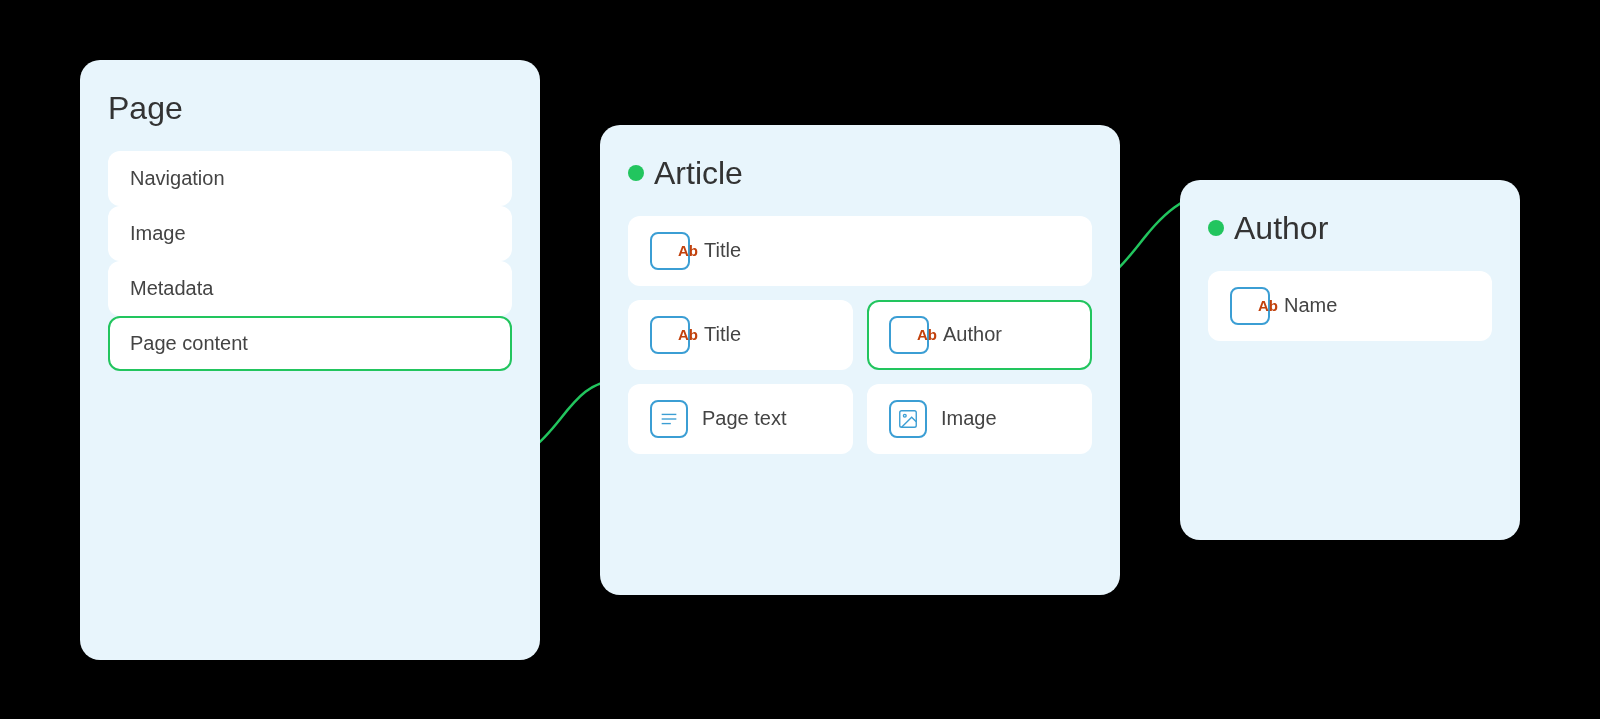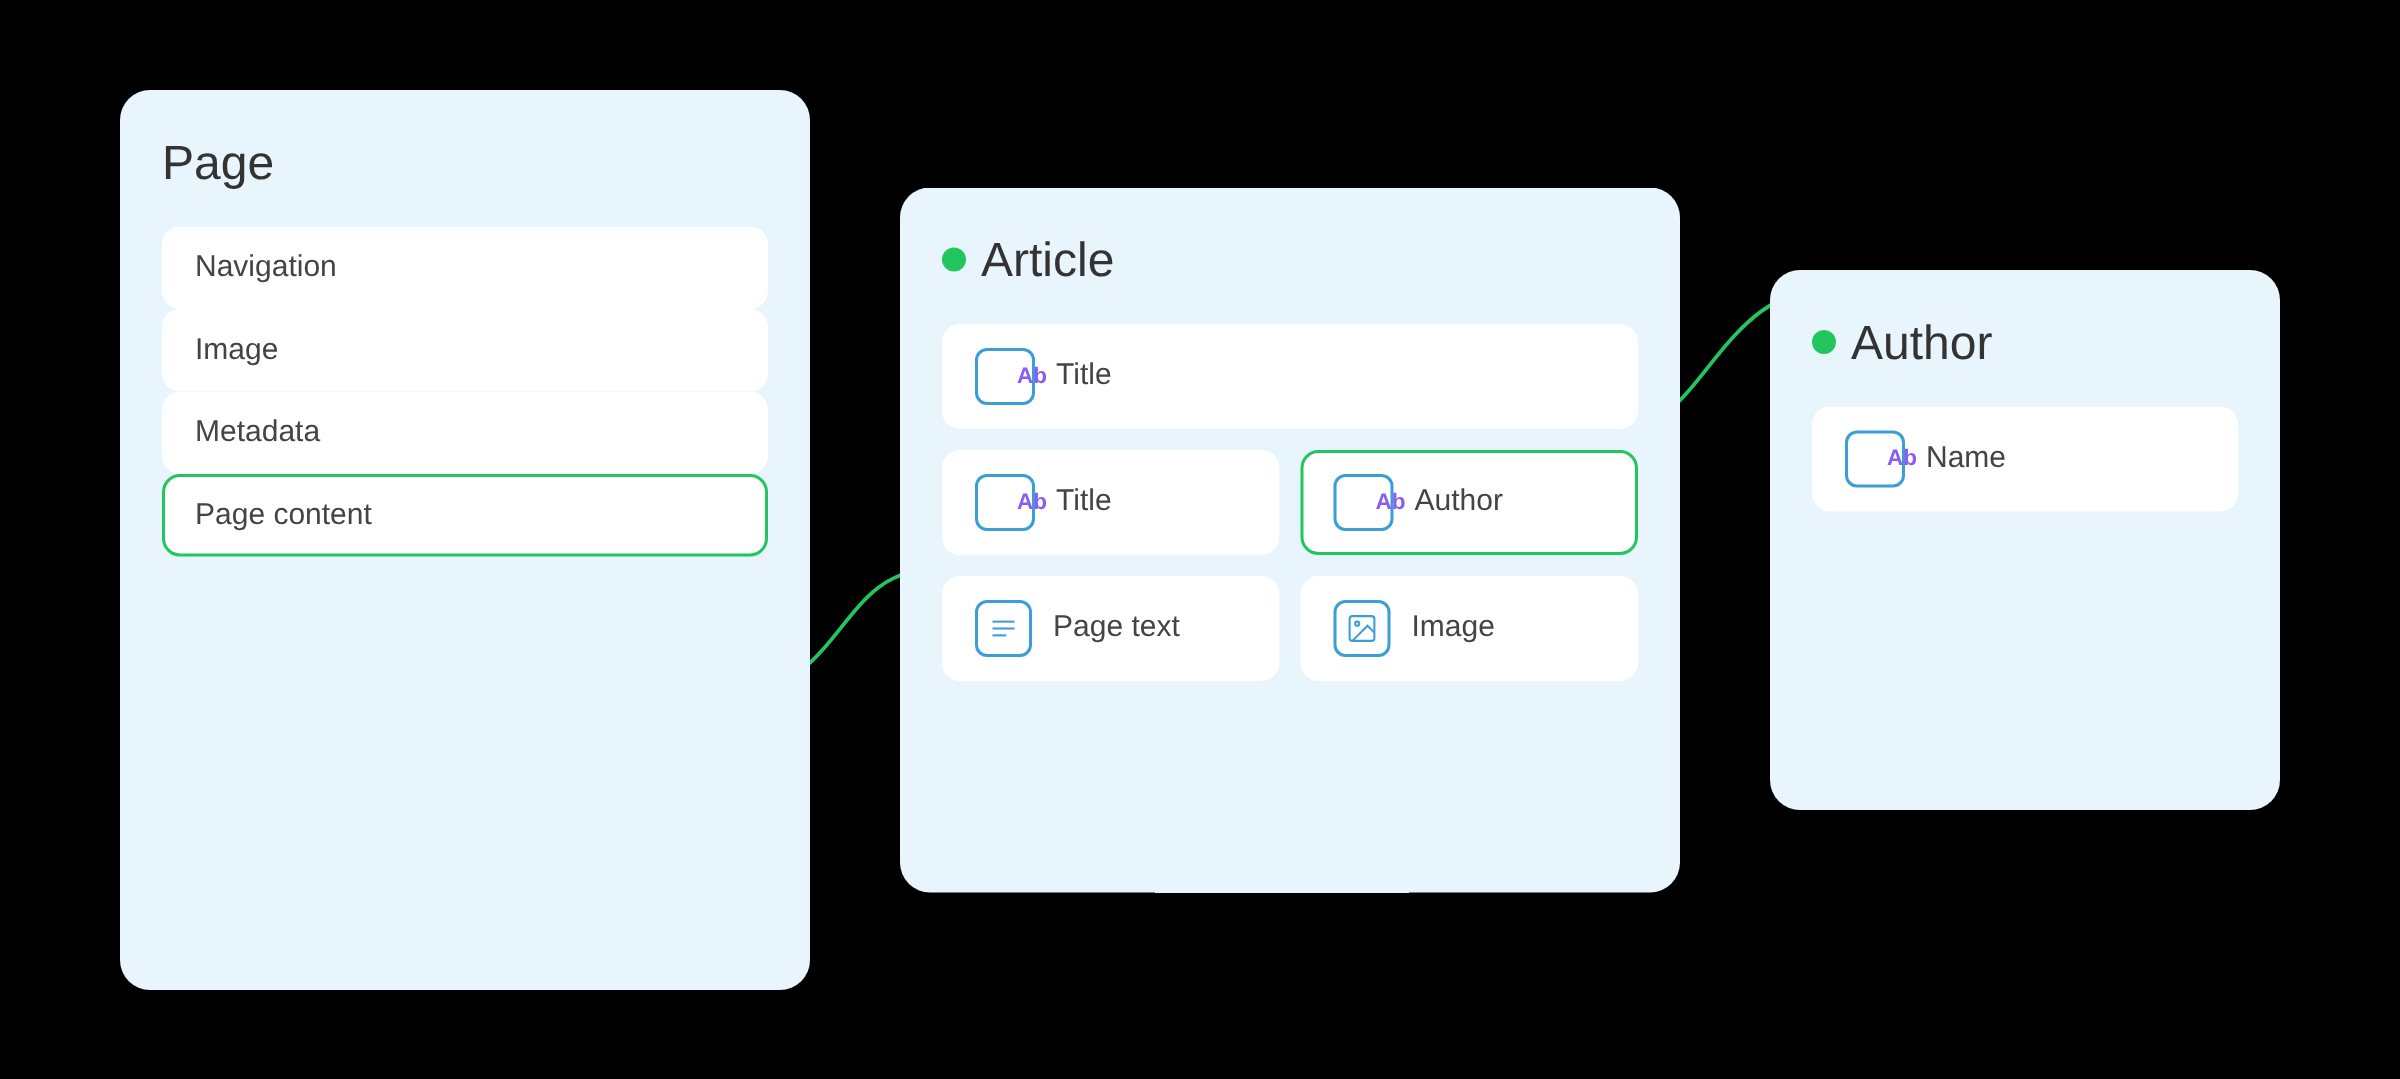--- a/index.html
+++ b/index.html
@@ -92,21 +92,21 @@
     .icon-ab {
       width: 16px;
       height: 38px;
       border: 2px solid #3b9ed4;
       border-radius: 8px;
       display: flex;
       align-items: center;
       justify-content: center;
       font-size: 15px;
       font-weight: 600;
-      color: #8b5cf6;
+      color: #c2410c;
       flex-shrink: 0;
       background: #fff;
       padding-left: 36px;
     }
 
     
     .icon-img {
       width: 38px;
       height: 38px;
       border: 2px solid #3b9ed4;

